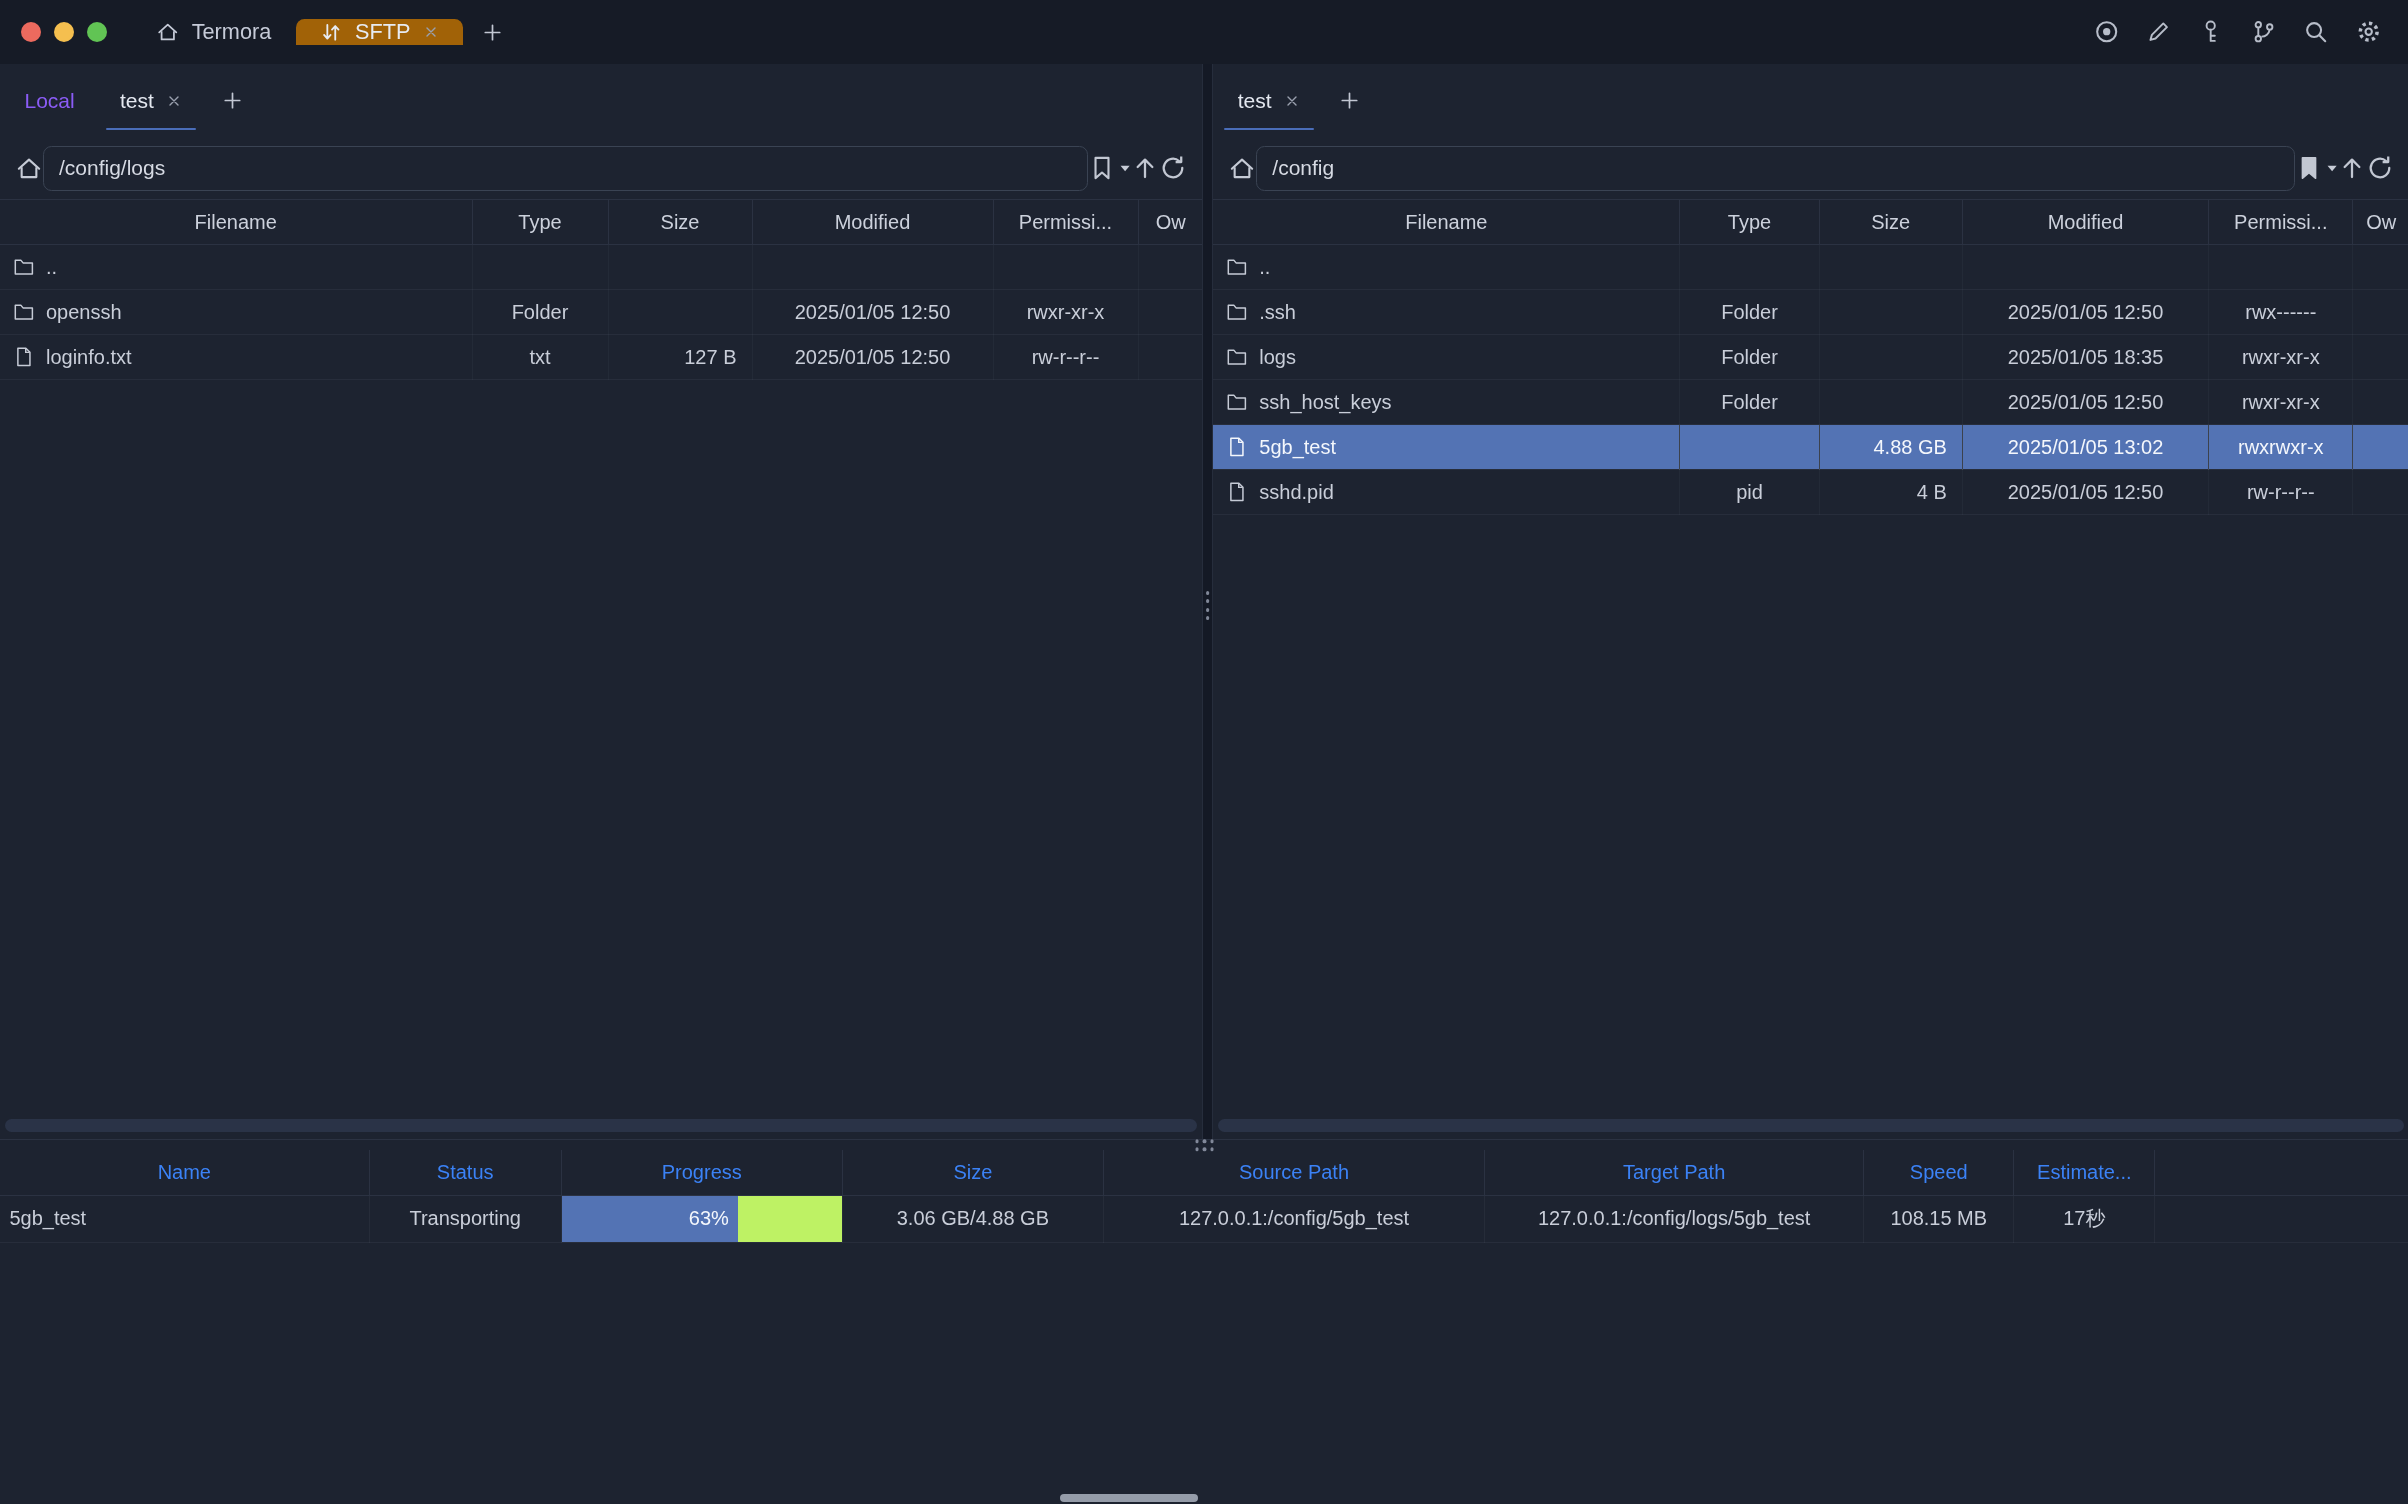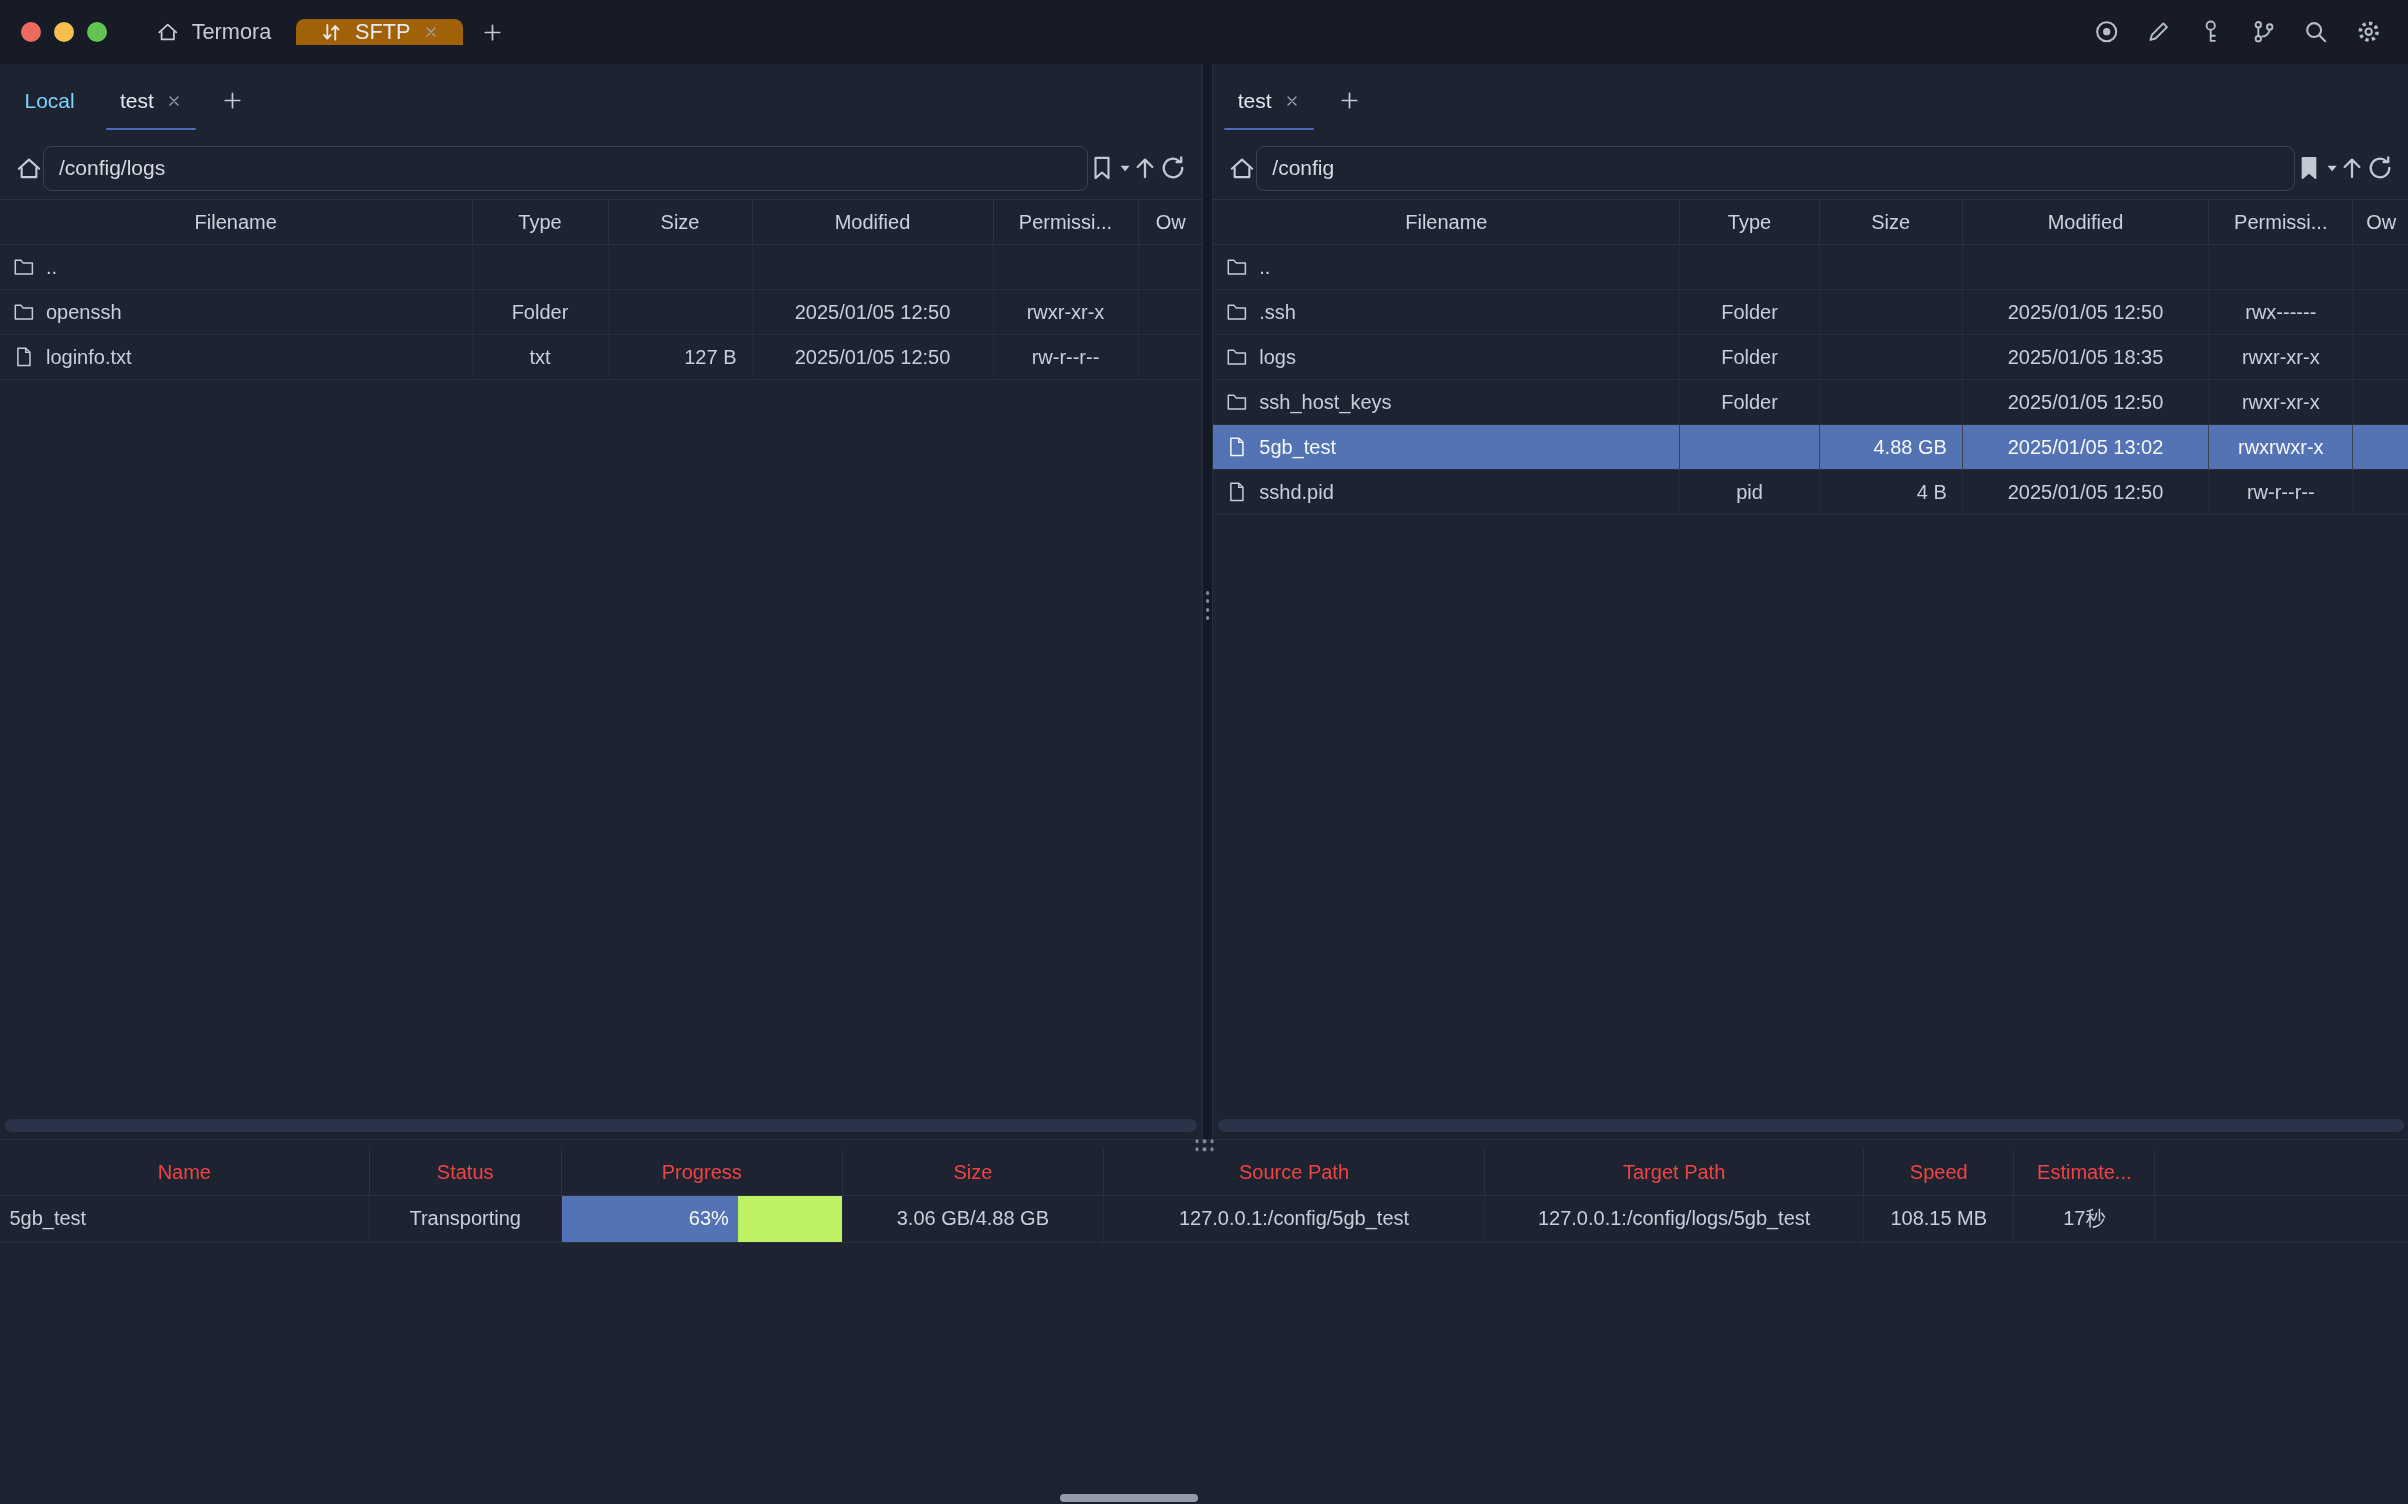--- a/index.html
+++ b/index.html
@@ -23,21 +23,21 @@
   
   .panes{flex:0 0 1075px;display:flex;min-height:0}
   .pane{position:relative;background:#1d2330;overflow:hidden;display:flex;flex-direction:column}
   .pane.left{flex:0 0 1202px}
   .pane.right{flex:1}
   .vsplit{flex:0 0 11.3px;background:#141925;position:relative;border-left:0.9px solid #262d3c;border-right:0.9px solid #262d3c}
   .vgrip{position:absolute;left:50%;top:527px;transform:translateX(-50%);display:flex;flex-direction:column;gap:4.7px}
   .vgrip i,.hgrip i{width:3.8px;height:3.8px;border-radius:50%;background:#818899;display:block}
 
   .pane-tabs{flex:0 0 73px;display:flex;align-items:stretch;padding-left:1.9px}
-  .ptab{display:flex;align-items:center;gap:12.2px;padding:0 22.6px;font-size:21px;color:#7dd3fc;position:relative;cursor:default}
+  .ptab{display:flex;align-items:center;gap:12.2px;padding:0 22.6px;font-size:21px;color:#8b5cf6;position:relative;cursor:default}
   .ptab.active{color:#e4e8f0}
   .ptab.active::after{content:"";position:absolute;left:8.5px;right:8.5px;bottom:6.6px;height:2.8px;border-radius:1.9px;background:#4a6db8}
   .ptab-plus{display:flex;align-items:center;padding:0 17px;color:#c2c7d3}
   .ptab-plus svg,.tb-plus svg{width:21px;height:21px}
 
   .pathbar{flex:0 0 62px;display:flex;align-items:center;padding:0 15px;color:#c6cbd6}
   .pathbar .home{width:28px;height:28px;flex:0 0 28px}
   .path-input{flex:1;height:45px;background:transparent;border:1.4px solid #3a4353;border-radius:8.5px;
     color:#d6dae3;font-size:21px;padding:0 15px;outline:none;font-family:inherit;min-width:0}
   .icon-btn{display:flex;align-items:center;justify-content:center;color:#c2c7d2}
@@ -61,21 +61,21 @@
 
   .pane-hscroll{position:absolute;left:4.7px;right:4.7px;bottom:7.5px;height:13px;border-radius:6.6px;background:#2a3347}
 
   
   .hsplit{flex:0 0 11.3px;background:#1d2330;border-top:0.9px solid #2b3242;position:relative}
   .hgrip{position:absolute;left:50%;top:50%;transform:translate(-50%,-50%);display:grid;
     grid-template-columns:repeat(3,3.8px);gap:3.8px}
 
   
   table.transfers{width:2409px;border-collapse:collapse;table-layout:fixed;font-size:20px;flex:0 0 auto}
-  .transfers th{height:45px;font-weight:normal;color:#ef4444;white-space:nowrap;overflow:hidden;
+  .transfers th{height:45px;font-weight:normal;color:#3b82f6;white-space:nowrap;overflow:hidden;
     border-bottom:0.9px solid #2b3242;border-right:0.9px solid #2b3242}
   .transfers th:last-child{border-right:none}
   .transfers td{height:47px;color:#c9ced9;white-space:nowrap;overflow:hidden;text-align:center;
     border-bottom:0.9px solid rgba(130,140,160,0.10);border-right:0.9px solid rgba(130,140,160,0.09)}
   .transfers td:last-child{border-right:none}
   .transfers td.tname{text-align:left;padding-left:9.4px}
   td.progress{position:relative;padding:0;background:#bef264}
   .pfill{position:absolute;left:0;top:0;bottom:0;width:0;background:#5373b4;color:#f4f7fc;
     display:flex;align-items:center;justify-content:flex-end;padding-right:9.4px}
 

